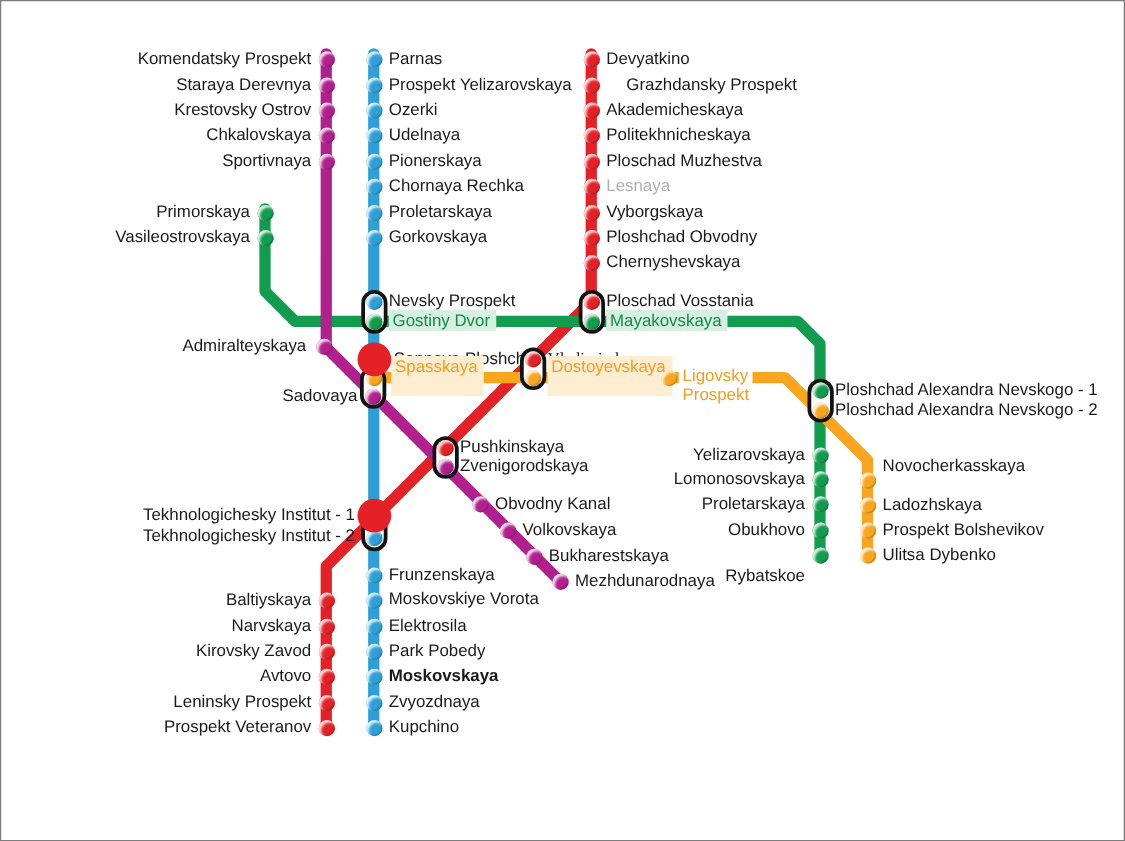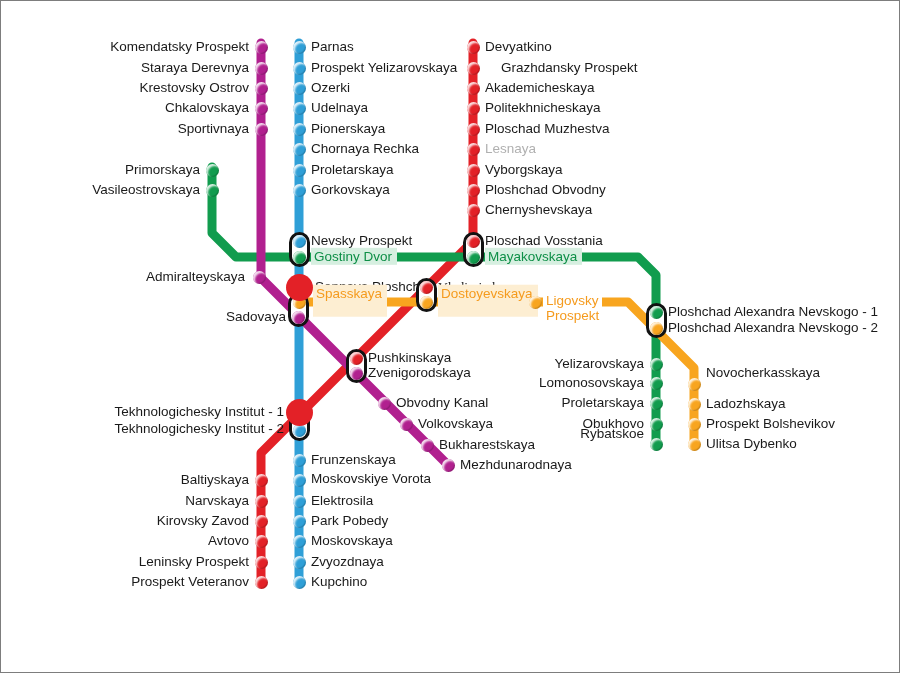--- a/index.html
+++ b/index.html
@@ -155,35 +155,35 @@
       <div class="station-label side-l" style="top: 581px; right: 650px;">Prospekt Veteranov</div>
       <div class="dot" style="left: 291.5px; top: 452.5px; background: rgb(47, 159, 215);"></div>
       <div class="station-label side-r" style="top: 459px; left: 310px;">Frunzenskaya</div>
       <div class="dot" style="left: 291.5px; top: 472.5px; background: rgb(47, 159, 215);"></div>
       <div class="station-label side-r" style="top: 478px; left: 310px;">Moskovskiye Vorota</div>
       <div class="dot" style="left: 291.5px; top: 493.5px; background: rgb(47, 159, 215);"></div>
       <div class="station-label side-r" style="top: 500px; left: 310px;">Elektrosila</div>
       <div class="dot" style="left: 291.5px; top: 513.5px; background: rgb(47, 159, 215);"></div>
       <div class="station-label side-r" style="top: 520px; left: 310px;">Park Pobedy</div>
       <div class="dot" style="left: 291.5px; top: 533.5px; background: rgb(47, 159, 215);"></div>
-      <div class="station-label side-r" style="top: 540px; left: 310px;">Moskovskaya</div>
+      <div class="station-label side-r" style="top: 540px; left: 310px; font-weight: bold;">Moskovskaya</div>
       <div class="dot" style="left: 291.5px; top: 554.5px; background: rgb(47, 159, 215);"></div>
       <div class="station-label side-r" style="top: 561px; left: 310px;">Zvyozdnaya</div>
       <div class="dot" style="left: 291.5px; top: 574.5px; background: rgb(47, 159, 215);"></div>
       <div class="station-label side-r" style="top: 581px; left: 310px;">Kupchino</div>
       <div class="dot" style="left: 648.5px; top: 356.5px; background: rgb(17, 156, 78);"></div>
       <div class="station-label side-l" style="top: 363px; right: 255px;">Yelizarovskaya</div>
       <div class="dot" style="left: 648.5px; top: 375.5px; background: rgb(17, 156, 78);"></div>
       <div class="station-label side-l" style="top: 382px; right: 255px;">Lomonosovskaya</div>
       <div class="dot" style="left: 648.5px; top: 395.5px; background: rgb(17, 156, 78);"></div>
       <div class="station-label side-l" style="top: 402px; right: 255px;">Proletarskaya</div>
       <div class="dot" style="left: 648.5px; top: 416.5px; background: rgb(17, 156, 78);"></div>
       <div class="station-label side-l" style="top: 423px; right: 255px;">Obukhovo</div>
       <div class="dot" style="left: 648.5px; top: 436.5px; background: rgb(17, 156, 78);"></div>
-      <div class="station-label side-l" style="top: 433px; right: 255px; margin-left: 41px;">Rybatskoe</div>
+      <div class="station-label side-l" style="top: 460px; right: 255px; margin-left: 41px;">Rybatskoe</div>
       <div class="dot" style="left: 686.5px; top: 376.5px; background: rgb(248, 165, 31);"></div>
       <div class="station-label side-r" style="top: 372px; left: 705px; text-align: center;">Novocherkasskaya</div>
       <div class="dot" style="left: 686.5px; top: 396.5px; background: rgb(248, 165, 31);"></div>
       <div class="station-label side-r" style="top: 403px; left: 705px;">Ladozhskaya</div>
       <div class="dot" style="left: 686.5px; top: 416.5px; background: rgb(248, 165, 31);"></div>
       <div class="station-label side-r" style="top: 423px; left: 705px;">Prospekt Bolshevikov</div>
       <div class="dot" style="left: 686.5px; top: 436.5px; background: rgb(248, 165, 31);"></div>
       <div class="station-label side-r" style="top: 443px; left: 705px;">Ulitsa Dybenko</div>
     </div>
 </div>

